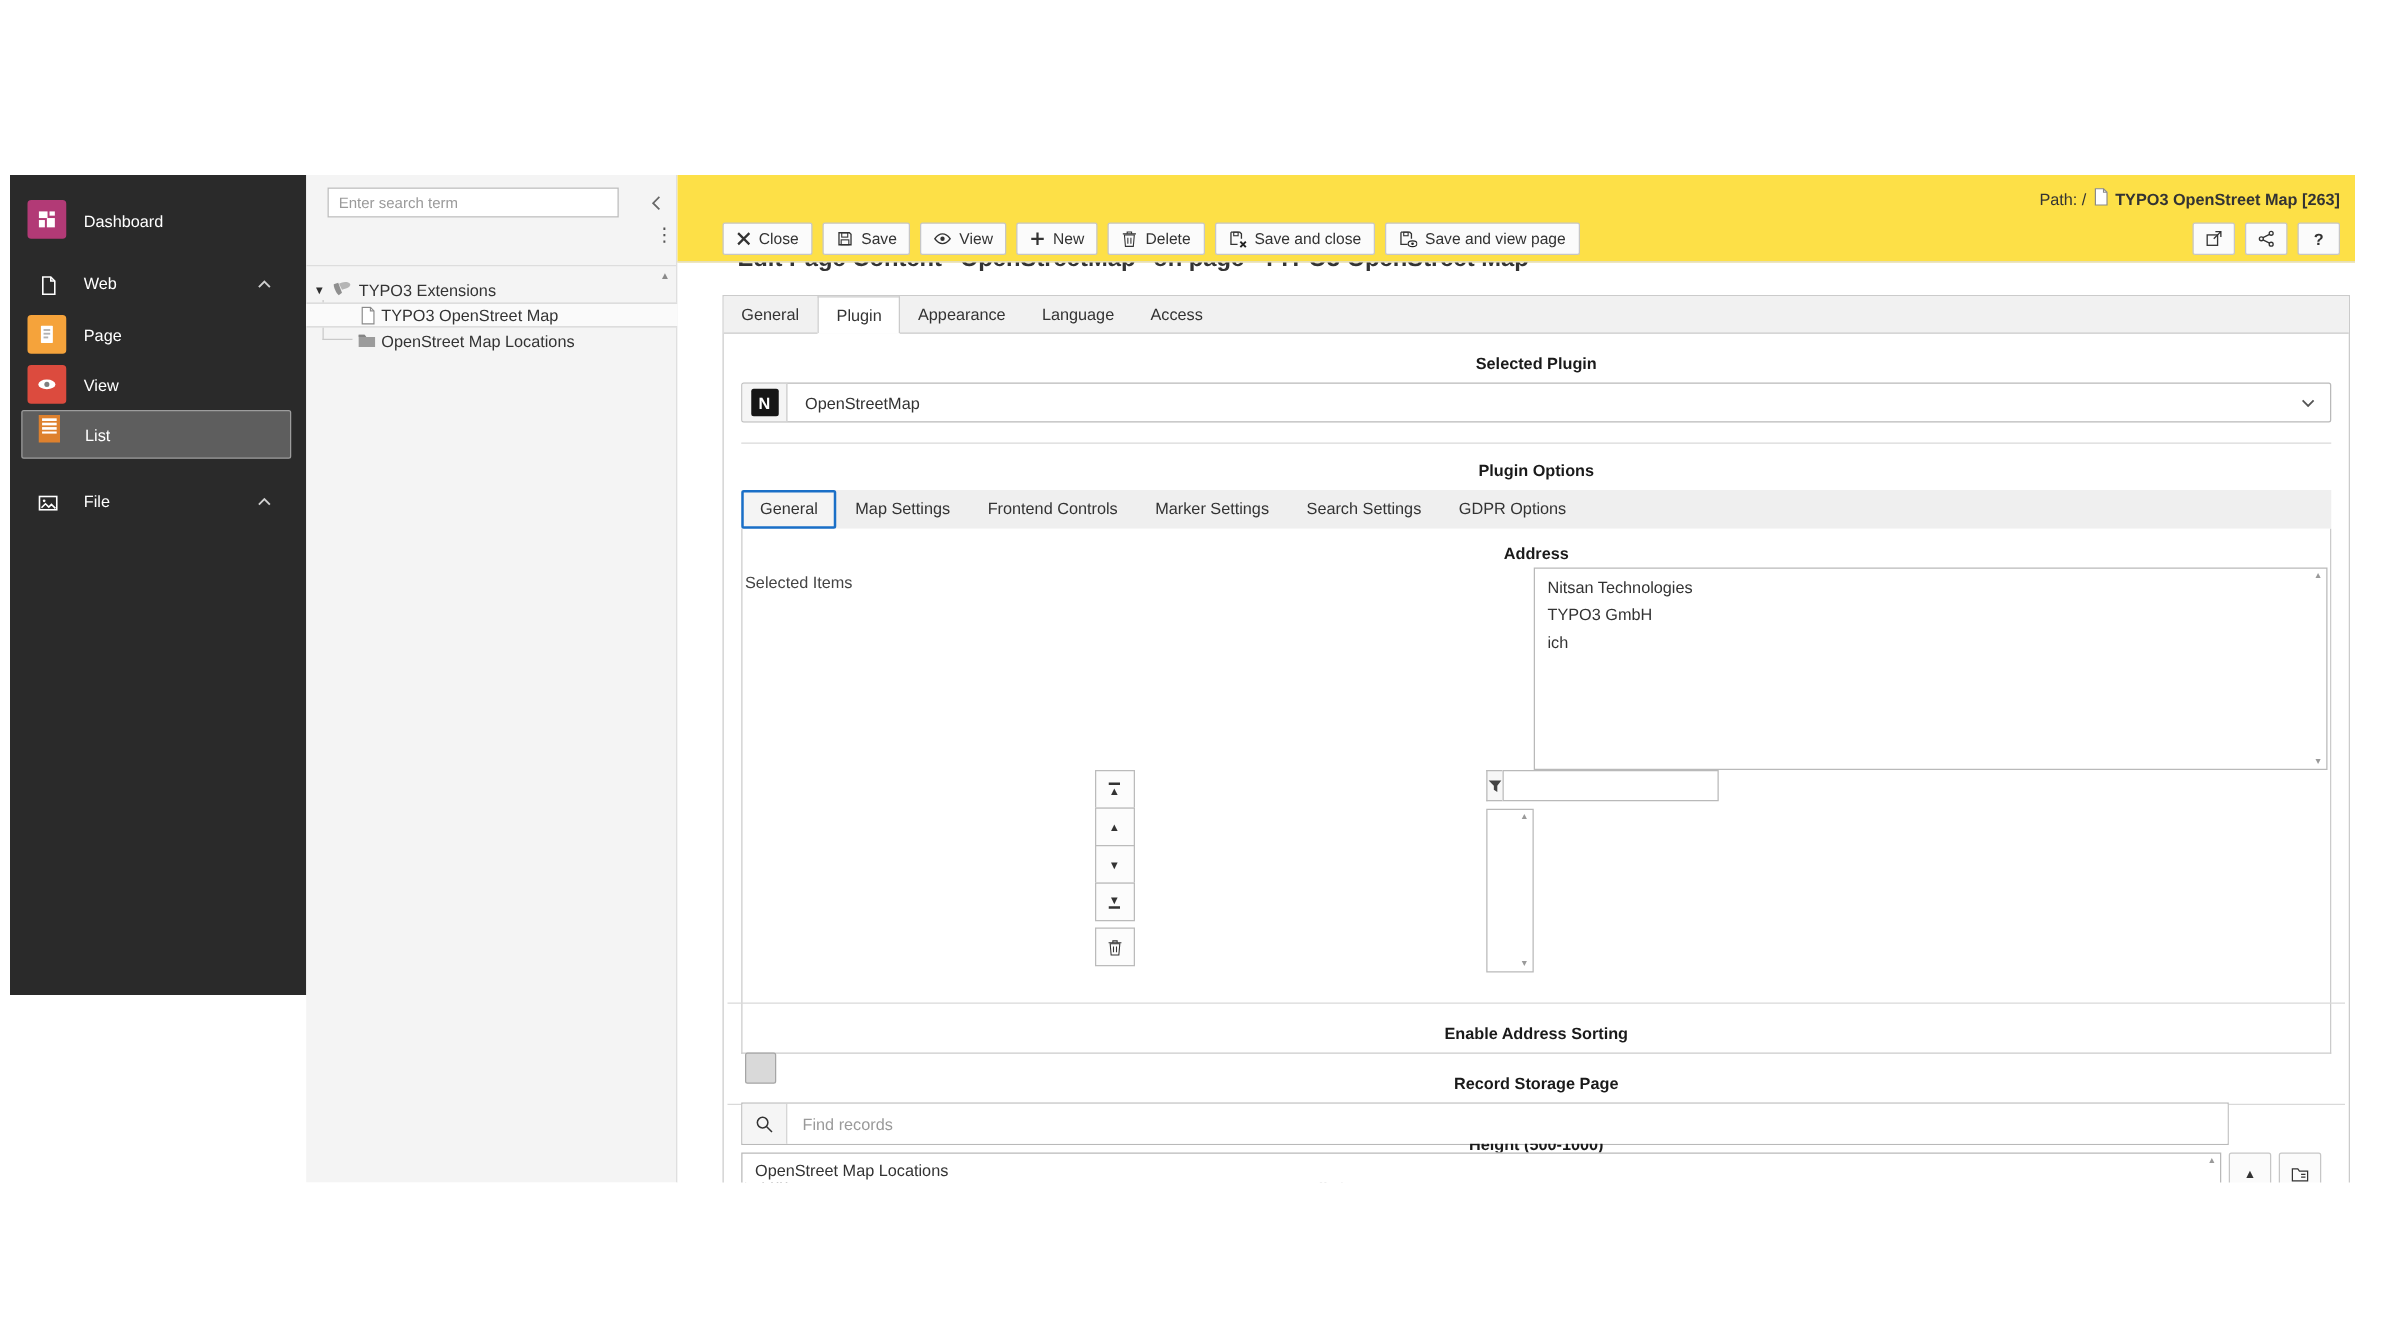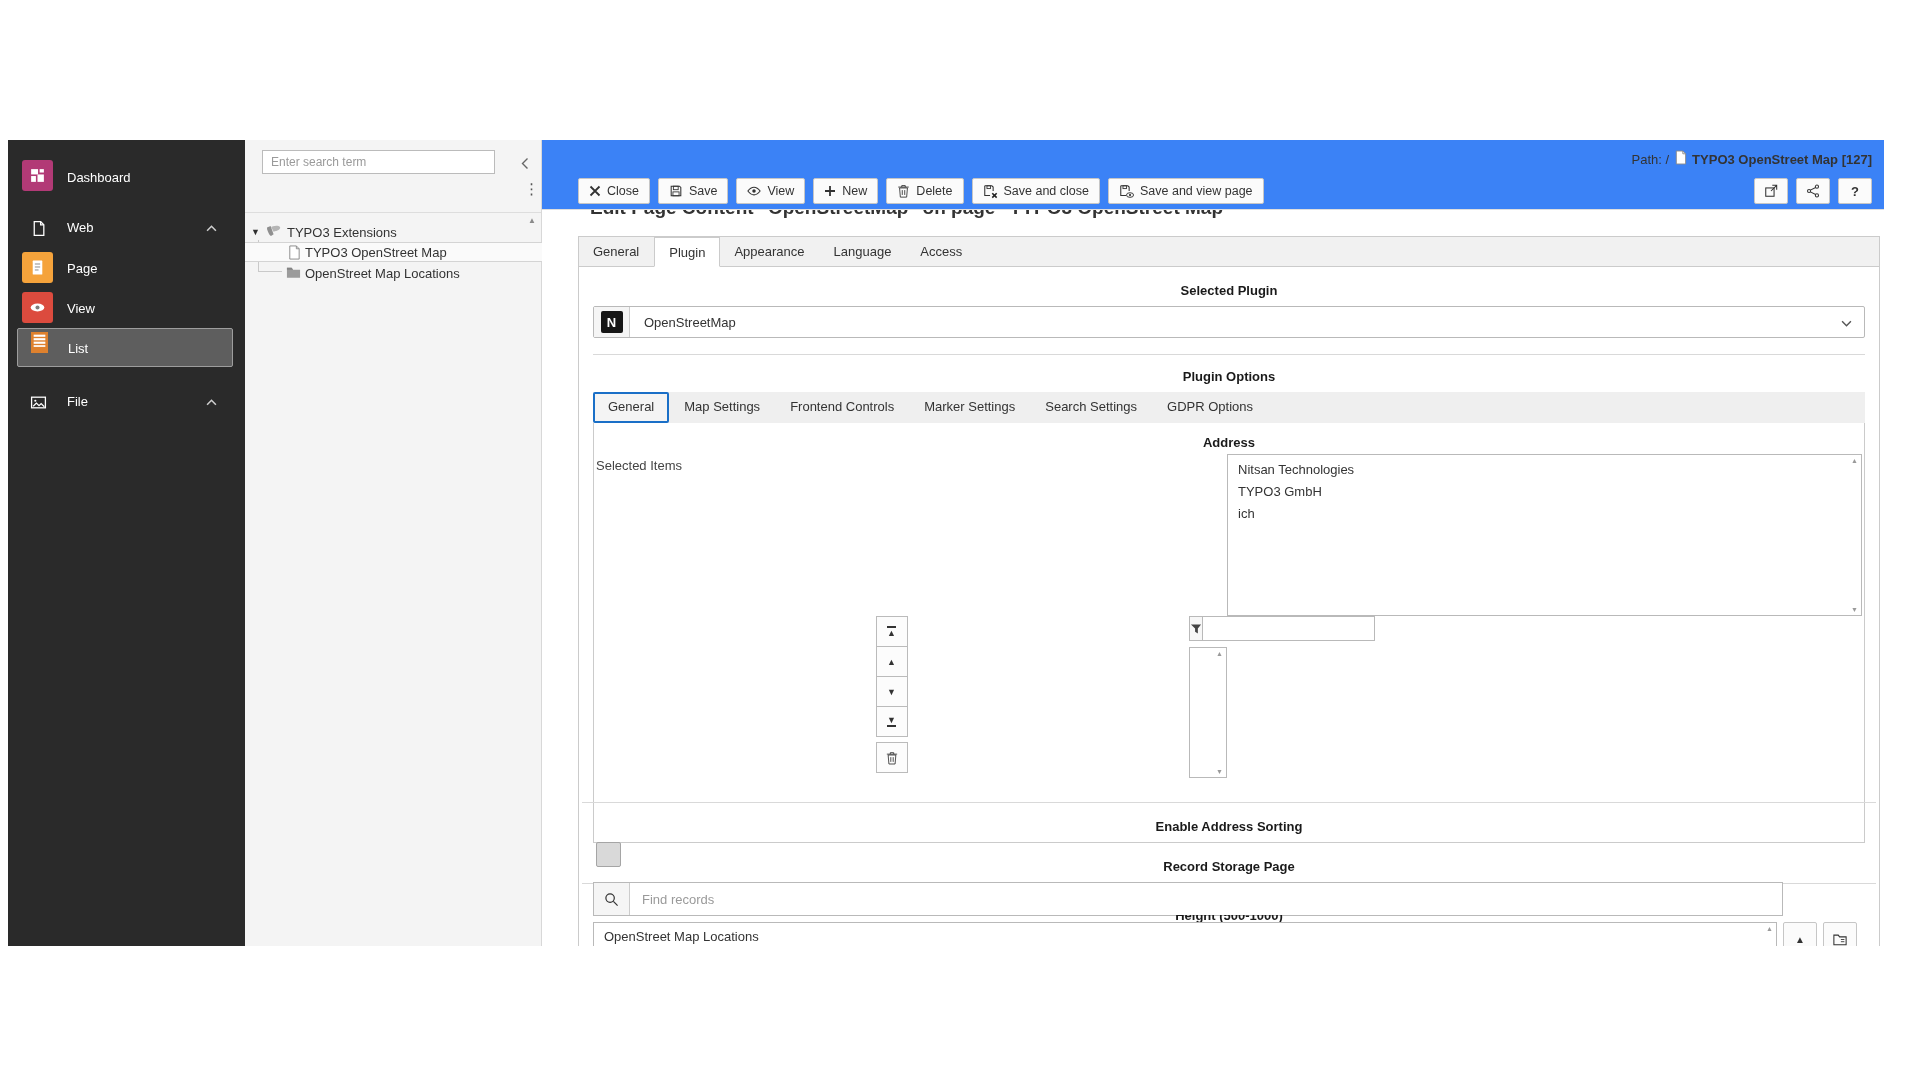--- a/index.html
+++ b/index.html
@@ -1,20 +1,20 @@
 <!DOCTYPE html>
 <html><head>
 <meta charset="utf-8">
 <style>
   * { margin:0; padding:0; box-sizing:border-box; }
   html,body { background:#fff; width:1920px; height:1074px; font-family:"Liberation Sans", sans-serif; }
   #app { position:absolute; left:8px; top:140px; width:1876px; height:806px; overflow:hidden; background:#fff; }
 
   
-  #sidebar { position:absolute; left:0; top:0; width:237px; height:806px; background:#2a2a2a; }
+  #sidebar { position:absolute; left:0; top:0; width:237px; height:656px; background:#2a2a2a; }
   .sb-item { position:absolute; left:0; width:237px; height:38px; cursor:pointer; }
   .sb-item .tile { position:absolute; left:14px; top:2px; width:31px; height:31px; border-radius:3px; display:flex; align-items:center; justify-content:center; }
   .sb-item .oicon { position:absolute; left:22px; top:6px; width:17px; height:17px; }
   .sb-label { position:absolute; left:59px; top:50%; transform:translateY(-50%); color:#fff; font-size:13px; }
   .sb-chev { position:absolute; right:28px; top:50%; transform:translateY(-50%); }
   .sb-selected { position:absolute; left:9px; width:216px; height:39px; background:#5e5e5e; border:1px solid #9d9d9d; border-radius:2px; }
 
   
   #treepanel { position:absolute; left:237px; top:0; width:297px; height:806px; background:#f4f4f4; border-right:1px solid #d8d8d8; }
   #tree-search { position:absolute; left:17px; top:10px; width:233px; height:24px; border:1px solid #bbb; background:#fff; font-size:12px; padding:0 8px; color:#333; }
@@ -24,21 +24,21 @@
   .tp-divider { position:absolute; left:0; top:72px; width:100%; border-top:1px solid #ddd; }
   .tp-scrollup { position:absolute; right:5px; top:76px; font-size:8px; color:#8a8a8a; }
   .tree-row { position:absolute; left:0; width:297px; height:20px; font-size:13px; color:#333; cursor:pointer; }
   .tree-row .lbl { position:absolute; top:50%; transform:translateY(-50%); white-space:nowrap; }
   .tree-row.sel { background:#fafafa; border-top:1px solid #d4d4d4; border-bottom:1px solid #d4d4d4; }
   .tree-caret { position:absolute; left:6px; top:5px; font-size:9px; color:#2f2f2f; }
   .tline { position:absolute; background:#c9c9c9; }
 
   
   #content { position:absolute; left:534px; top:0; width:1342px; height:806px; background:#fff; }
-  #docheader { position:absolute; left:0; top:0; width:1342px; height:70px; background:#3b82f6; border-bottom:1px solid #dedede; }
+  #docheader { position:absolute; left:0; top:0; width:1342px; height:70px; background:#fde047; border-bottom:1px solid #dedede; }
   #pathrow { position:absolute; right:12px; top:10px; display:flex; align-items:center; gap:5px; font-size:13px; color:#333; }
   #pathrow b { font-weight:bold; }
   #toolbar { position:absolute; left:36px; top:38px; display:flex; gap:8px; }
   .tbtn { display:flex; align-items:center; gap:6px; height:26px; padding:0 10px; background:#fbfbfb; border:1px solid #c6c6c6; border-radius:2px; font-size:12.5px; color:#333; cursor:pointer; }
   .tbtn svg, .tbtn .gly { flex:none; }
   #toolbar-right { position:absolute; right:12px; top:38px; display:flex; gap:8px; }
   .sqbtn { width:34px; height:26px; background:#fbfbfb; border:1px solid #c6c6c6; border-radius:2px; display:flex; align-items:center; justify-content:center; font-size:13px; font-weight:bold; color:#333; cursor:pointer; }
 
   #clip-heading { position:absolute; left:48px; top:70px; width:1000px; height:11px; overflow:hidden; }
   #clip-heading h1 { font-size:19px; font-weight:bold; color:#333; margin-top:-13px; white-space:nowrap; }
@@ -239,21 +239,21 @@
 
     <div id="docheader">
       <div id="pathrow">
         <span>Path: /</span>
         <span>
           <svg width="13" height="15" viewBox="0 0 14 16">
               <path d="M2.5 1h7l3 3v11h-10z" fill="#fff" stroke="#8a8a8a"></path>
               <path d="M9.5 1v3h3" fill="none" stroke="#8a8a8a"></path>
             </svg>
         </span>
-        <b>TYPO3 OpenStreet Map [127]</b>
+        <b>TYPO3 OpenStreet Map [263]</b>
       </div>
 
       <div id="toolbar">
         <button class="tbtn">
           <svg width="12" height="12" viewBox="0 0 12 12">
               <path d="M1.5 1.5l9 9M10.5 1.5l-9 9" stroke="#333" stroke-width="1.8"></path>
             </svg>
           <span>Close</span>
         </button>
         <button class="tbtn">

